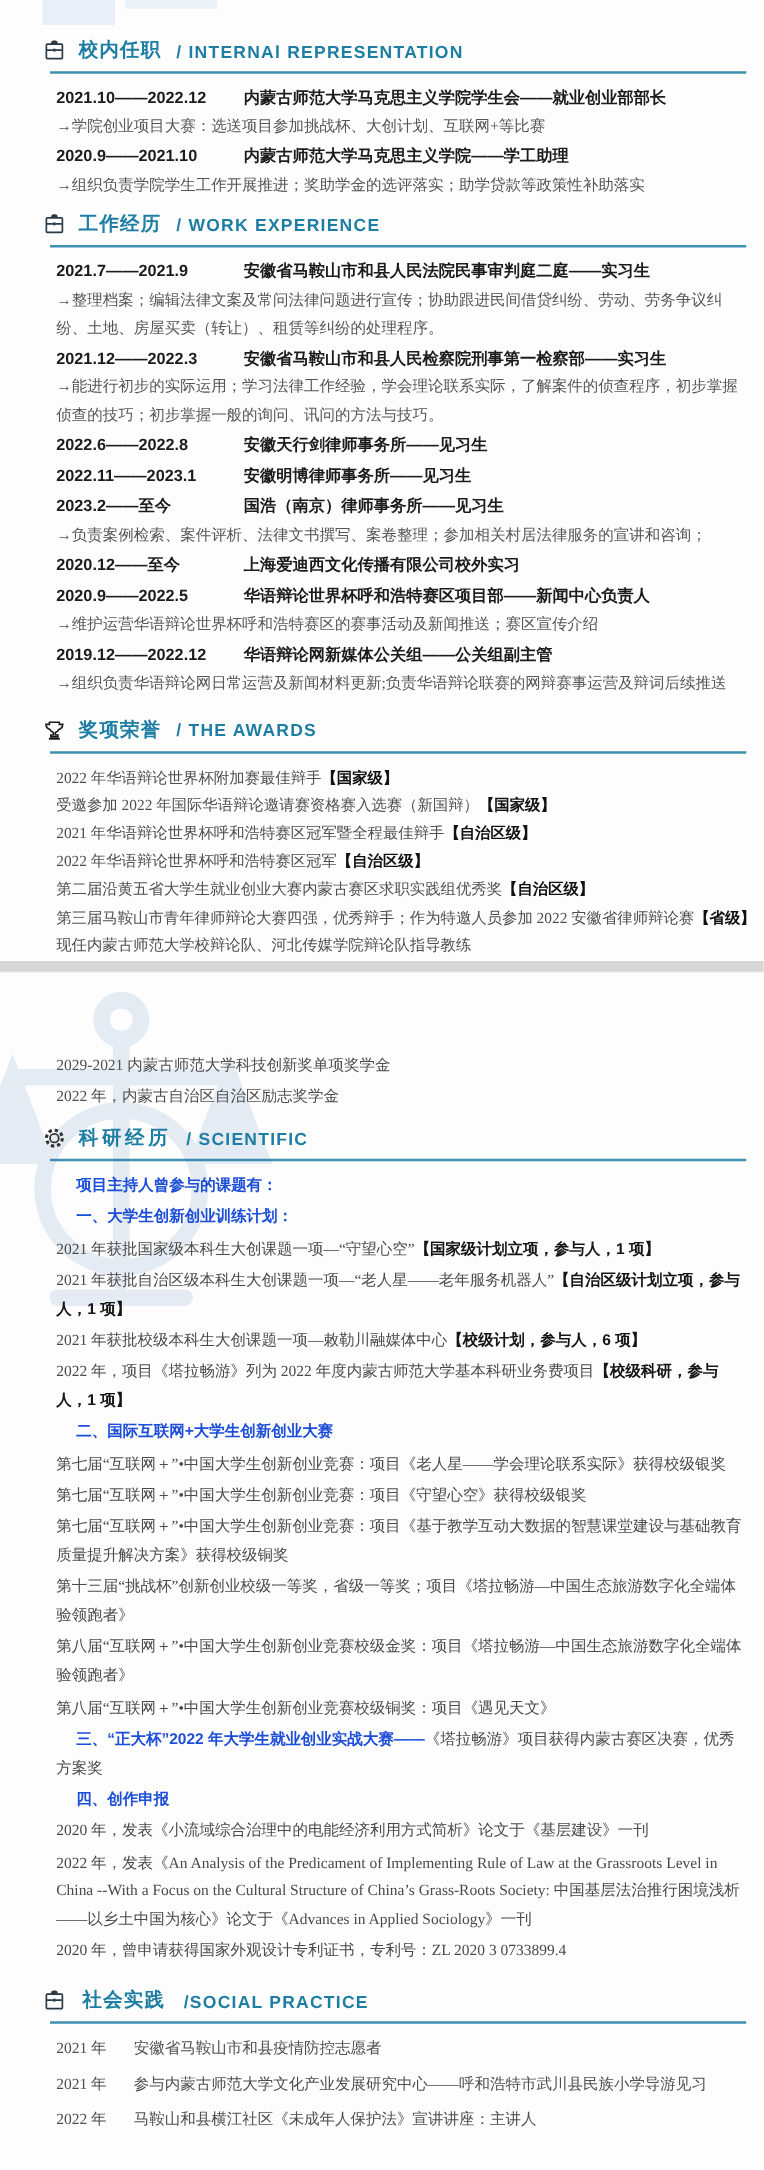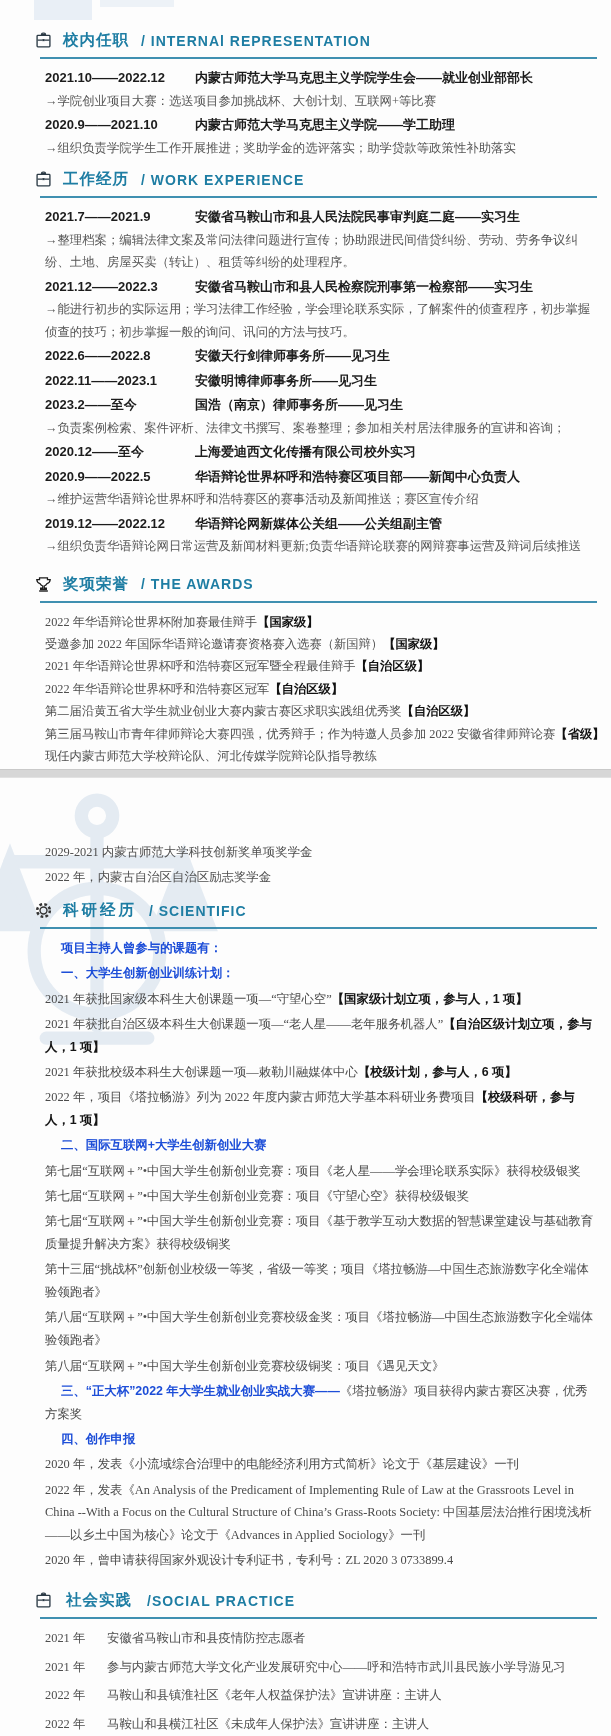--- a/index.html
+++ b/index.html
@@ -259,20 +259,19 @@
       <span class="sec-title-zh">社会实践</span>
       <span class="sec-title-en">/SOCIAL PRACTICE</span>
     </div>
     <div class="sec-divider"></div>
     <ul class="social-list">
 
         <li class="social-item"><span class="date">2021 年</span><span class="text">安徽省马鞍山市和县疫情防控志愿者</span></li>
 
         <li class="social-item"><span class="date">2021 年</span><span class="text">参与内蒙古师范大学文化产业发展研究中心——呼和浩特市武川县民族小学导游见习</span></li>
 
-        <li class="social-item"><span class="date">2022 年</span><span class="text">马鞍山和县镇淮社区《老年人权益保护法》宣讲讲座：主讲人</span></li>
 
         <li class="social-item"><span class="date">2022 年</span><span class="text">马鞍山和县横江社区《未成年人保护法》宣讲讲座：主讲人</span></li>
 
       </ul>
 
   </div>
 </div>
 
 </body></html>

